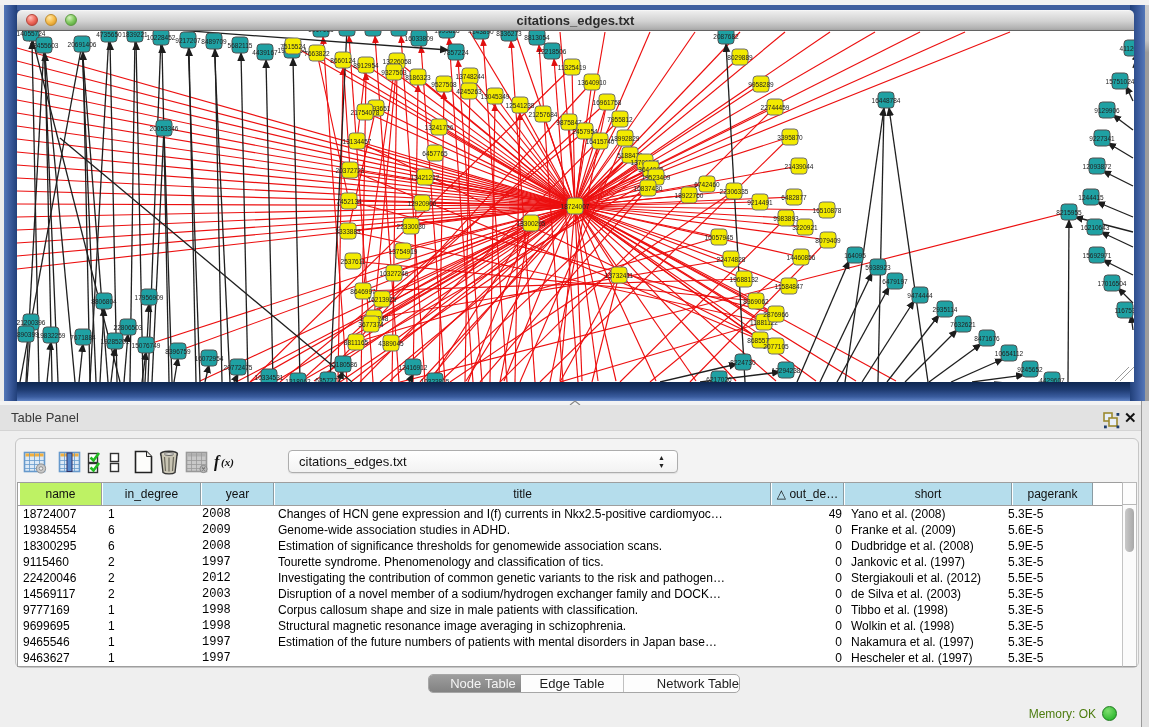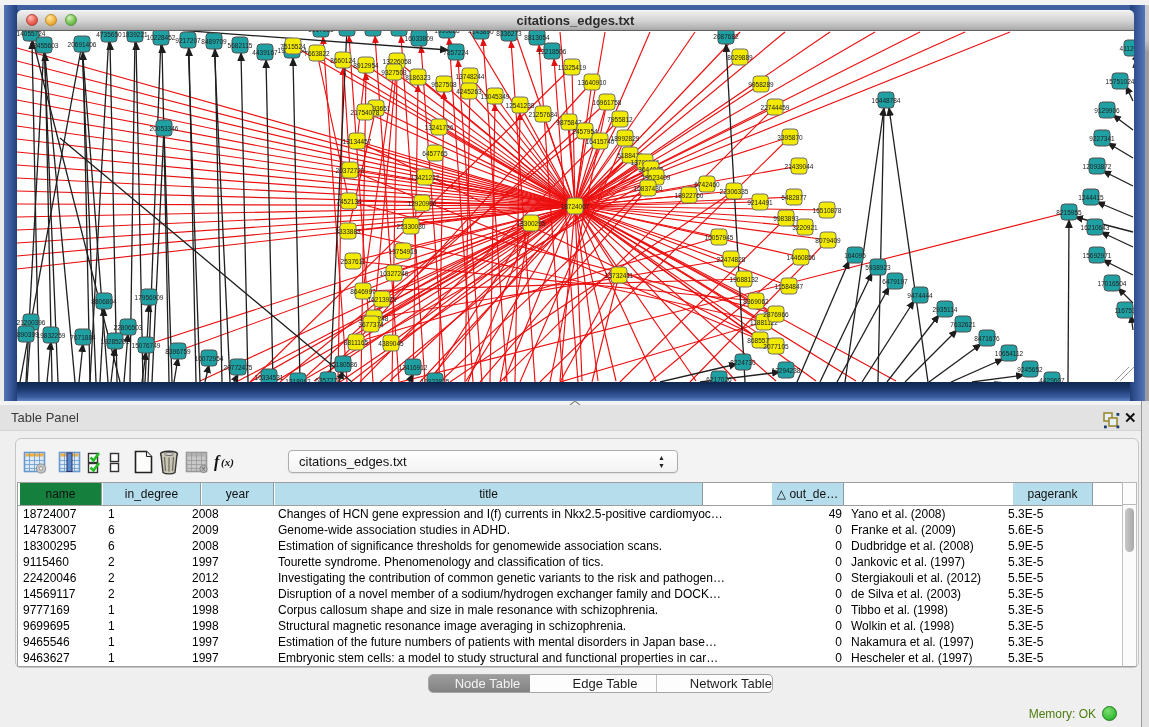--- a/index.html
+++ b/index.html
@@ -42,48 +42,48 @@
 #dropdown { left:288px; top:450px; width:390px; height:23px; background:linear-gradient(180deg,#ffffff,#f2f2f2);
   border:1px solid #adadad; border-radius:4px; font-size:13px; color:#111; line-height:21px;
   padding-left:10px; box-shadow:0 1px 1px rgba(0,0,0,0.08); }
 #ddarrows { left:658px; top:454px; font-size:7px; color:#222; line-height:7.5px; text-align:center;}
 
 #tbl { left:17px; top:482px; width:1120px; height:185px; background:#fff;
   border:1px solid #9e9e9e; border-right:none; font-size:12px; }
 #thead { position:absolute; left:0; top:0; width:1105px; height:22px; }
 .th { position:absolute; top:0; height:22px; background:#b5ddec; border-right:1px solid #8a9ba2;
   text-align:center; line-height:22px; color:#111; }
-#th0 { left:2px; width:82px; background:#15803d; border-right:1px solid #9a9a9a; }
+#th0 { left:2px; width:82px; background:#bef264; border-right:1px solid #9a9a9a; }
 #th1 { left:85px; width:98px; }
 #th2 { left:184px; width:72px; }
-#th3 { left:257px; width:428px; }
+#th3 { left:257px; width:496px; }
 #th4 { left:754px; width:72px; }
 #th5 { left:827px; width:167px; }
 #th6 { left:995px; width:80px; }
 #thbar { position:absolute; left:0; top:22px; width:1105px; height:1px; background:#9e9e9e; }
 #tbody { position:absolute; left:0; top:23px; width:1105px; }
 .tr { position:relative; height:16px; line-height:16px; white-space:nowrap; }
 .c { position:absolute; top:0; height:16px; overflow:hidden; color:#000; }
 .c0 { left:5px; width:80px; }
 .c1 { left:90px; width:92px; }
-.c2 { left:174px; width:68px; }
+.c2 { left:184px; width:68px;font-family:Liberation Mono, monospace; }
 .c3 { left:260px; width:492px; }
 .c4 { left:758px; width:66px;text-align:right; }
 .c5 { left:833px; width:160px; }
 .c6 { left:990px; width:84px; }
 
 #sbcorner { left:1122px; top:482px; width:15px; height:23px; background:#fcfcfc; border:1px solid #b8b8b8; }
 #sbtrack { left:1122px; top:505px; width:15px; height:162px; background:#fbfbfb; border-left:1px solid #c4c4c4; border-right:1px solid #c4c4c4; border-bottom:1px solid #9e9e9e;}
 #sbthumb { left:1125px; top:508px; width:9px; height:44px; background:linear-gradient(90deg,#c9c9c9,#a8a8a8); border-radius:5px; }
 
 #tabs { left:428px; top:674px; height:19px; border:1px solid #a6a6a6; border-radius:5px;
   overflow:hidden; display:flex; background:#fdfdfd; }
 .tab { height:19px; line-height:18px; font-size:13px; text-align:center; color:#1d1d1d; }
-#tab1 { width:101px; background:linear-gradient(180deg,#9d9d9d,#7f7f7f); color:#f4f4f4;padding-left:16px; }
-#tab2 { width:103px; border-right:1px solid #c0c0c0;margin-left:24px; }
+#tab1 { width:92px; background:linear-gradient(180deg,#9d9d9d,#7f7f7f); color:#f4f4f4;padding-left:16px; }
+#tab2 { width:103px; border-right:1px solid #c0c0c0; }
 #tab3 { width:115px;text-align:right; }
 #mem { left:940px; top:707px; width:156px; text-align:right; font-size:12px; color:#4d7c0f; }
 #memdot { left:1102px; top:706px; width:15px; height:15px; border-radius:50%;
   background:radial-gradient(circle at 38% 30%,#7fdf6f,#35bb35 70%,#2aa02a); border:1px solid #1e7a1e; }
 #rstrip { left:1141px; top:401px; width:8px; height:326px; background:#e2e2e2; border-left:1px solid #9a9a9a; }
 </style></head>
 <body>
 <div id="page">
 <div class="abs" id="topstrip"></div>
 <div class="abs" id="desktop"></div>
@@ -726,35 +726,36 @@
       </svg></div>
 <div class="abs" id="dropdown">citations_edges.txt</div>
 <div class="abs" id="ddarrows">▲<br>▼</div>
 <div class="abs" id="tbl">
   <div id="thead">
     <div class="th" id="th0">name</div>
     <div class="th" id="th1">in_degree</div>
     <div class="th" id="th2">year</div>
     <div class="th" id="th3">title</div>
     <div class="th" id="th4">△ out_de…</div>
+    <div class="th" id="th5">short</div>
     <div class="th" id="th6">pagerank</div>
   </div>
   <div id="thbar"></div>
   <div id="tbody">
         <div class="tr">
           <div class="c c0">18724007</div>
           <div class="c c1">1</div>
           <div class="c c2">2008</div>
           <div class="c c3">Changes of HCN gene expression and I(f) currents in Nkx2.5-positive cardiomyoc…</div>
           <div class="c c4">49</div>
           <div class="c c5">Yano et al. (2008)</div>
           <div class="c c6">5.3E-5</div>
         </div>
         <div class="tr">
-          <div class="c c0">14783007</div>
+          <div class="c c0">19384554</div>
           <div class="c c1">6</div>
           <div class="c c2">2009</div>
           <div class="c c3">Genome-wide association studies in ADHD.</div>
           <div class="c c4">0</div>
           <div class="c c5">Franke et al. (2009)</div>
           <div class="c c6">5.6E-5</div>
         </div>
         <div class="tr">
           <div class="c c0">18300295</div>
           <div class="c c1">6</div>
@@ -788,21 +789,21 @@
           <div class="c c2">2003</div>
           <div class="c c3">Disruption of a novel member of a sodium/hydrogen exchanger family and DOCK…</div>
           <div class="c c4">0</div>
           <div class="c c5">de Silva et al. (2003)</div>
           <div class="c c6">5.3E-5</div>
         </div>
         <div class="tr">
           <div class="c c0">9777169</div>
           <div class="c c1">1</div>
           <div class="c c2">1998</div>
-          <div class="c c3">Corpus callosum shape and size in male resonance with schizophrenia.</div>
+          <div class="c c3">Corpus callosum shape and size in male patients with classification.</div>
           <div class="c c4">0</div>
           <div class="c c5">Tibbo et al. (1998)</div>
           <div class="c c6">5.3E-5</div>
         </div>
         <div class="tr">
           <div class="c c0">9699695</div>
           <div class="c c1">1</div>
           <div class="c c2">1998</div>
           <div class="c c3">Structural magnetic resonance image averaging in schizophrenia.</div>
           <div class="c c4">0</div>
@@ -815,21 +816,20 @@
           <div class="c c2">1997</div>
           <div class="c c3">Estimation of the future numbers of patients with mental disorders in Japan base…</div>
           <div class="c c4">0</div>
           <div class="c c5">Nakamura et al. (1997)</div>
           <div class="c c6">5.3E-5</div>
         </div>
         <div class="tr">
           <div class="c c0">9463627</div>
           <div class="c c1">1</div>
           <div class="c c2">1997</div>
-          <div class="c c3">Embryonic stem cells: a model to study structural and functional properties in car…</div>
           <div class="c c4">0</div>
           <div class="c c5">Hescheler et al. (1997)</div>
           <div class="c c6">5.3E-5</div>
         </div>
       </div>
 </div>
 <div class="abs" id="sbcorner"></div>
 <div class="abs" id="sbtrack"></div>
 <div class="abs" id="sbthumb"></div>
 <div class="abs" id="tabs">

